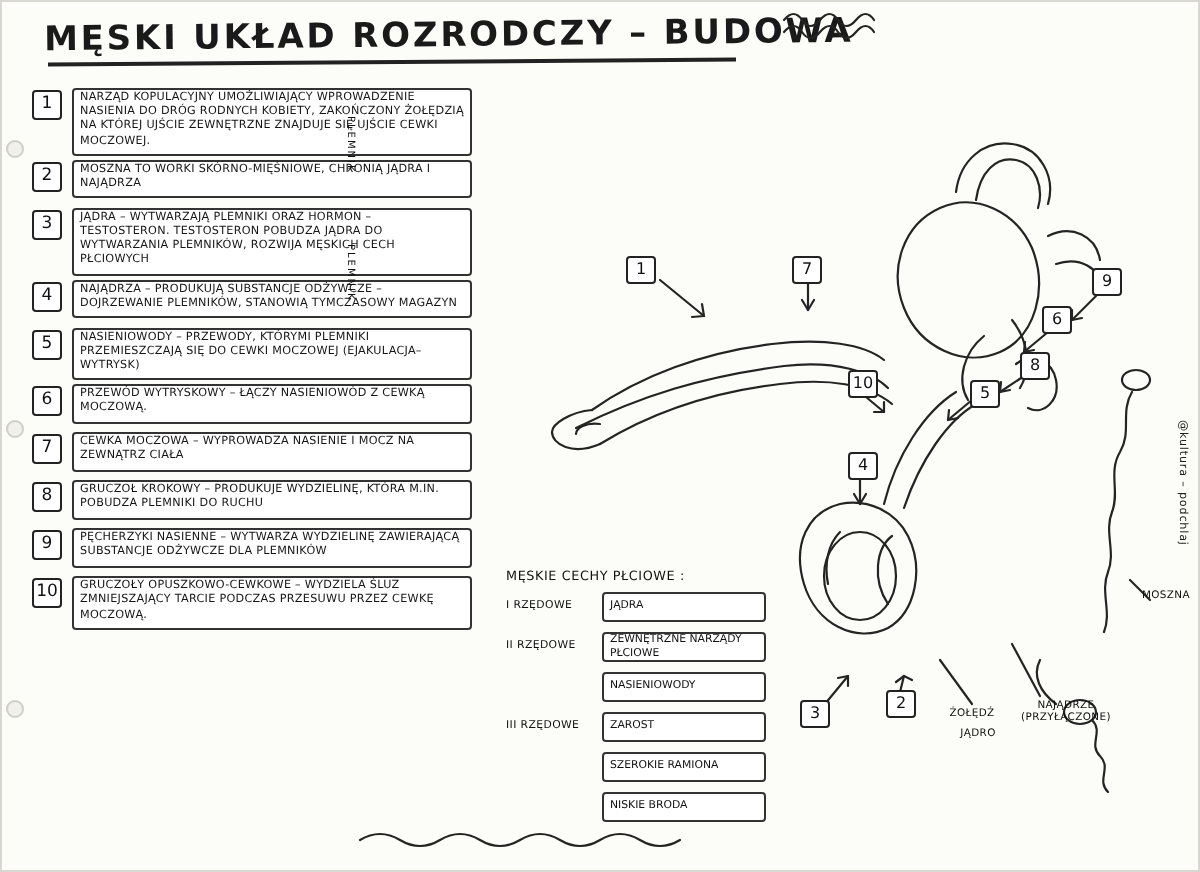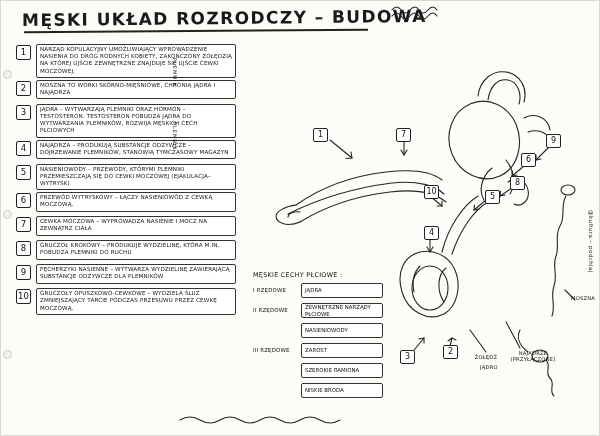--- a/index.html
+++ b/index.html
@@ -104,21 +104,21 @@
     position: absolute;
     font-size: 5px;
     color: #111;
     letter-spacing: 1px;
     text-transform: uppercase;
     writing-mode: vertical-rl;
   }
   
   .features {
     position: absolute;
-    left: 253px; top: 271px;
+    left: 253px; top: 284px;
     width: 130px;
   }
   .features-title {
     font-size: 6.4px;
     letter-spacing: 0.3px;
     color: #111;
     text-transform: uppercase;
     margin-bottom: 4px;
   }
   .feat-row {

